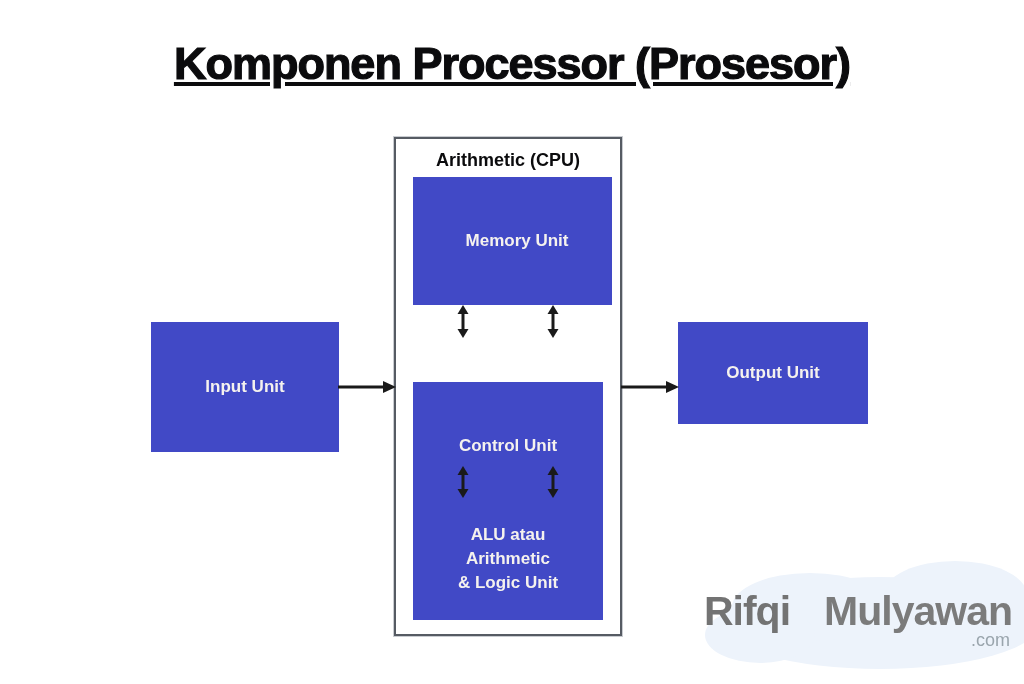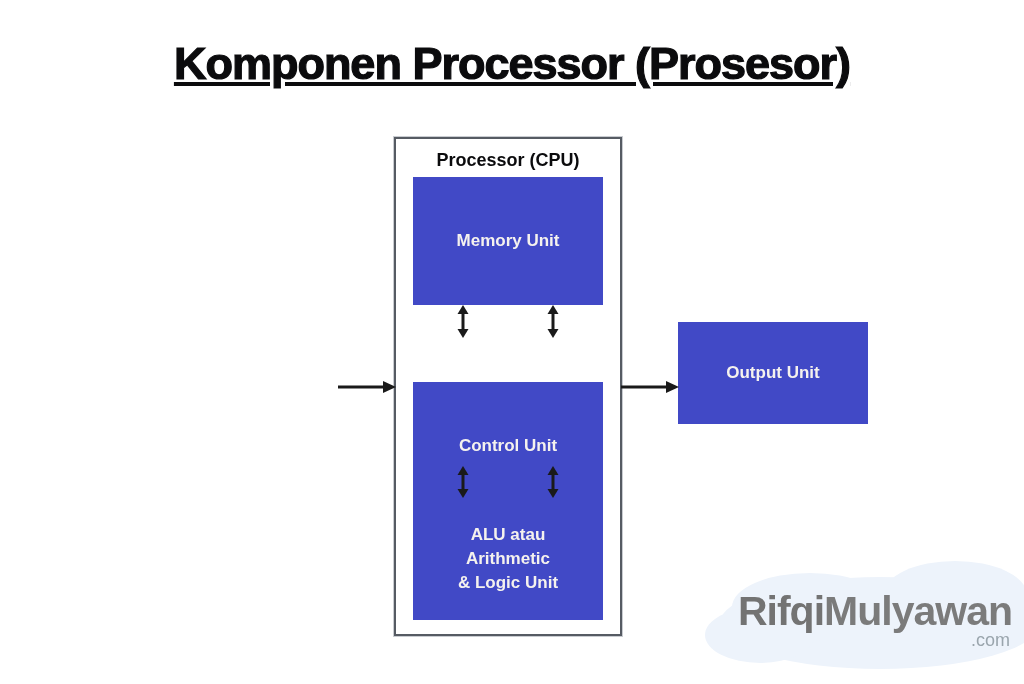--- a/index.html
+++ b/index.html
@@ -54,41 +54,41 @@
     color: #f5f2ee;
     font-size: 17px;
     font-weight: 700;
     display: flex;
     align-items: center;
     justify-content: center;
     text-align: center;
     line-height: 24px;
     white-space: pre-line;
   }
-  .block-memory  { left: 413px; top: 177px; width: 190px; height: 128px; }
+  .block-memory  { left: 413px; top: 177px; width: 190px; height: 128px; padding-left: 9px; }
   .block-control { left: 413px; top: 338px; width: 190px; height: 128px; margin-top: 44px; }
   .block-alu     { left: 413px; top: 498px; width: 190px; height: 122px; }
   .block-input   { left: 151px; top: 322px; width: 188px; height: 130px; }
   .block-output  { left: 678px; top: 322px; width: 190px; height: 102px; }
 
   .arrow { position: absolute; }
 
   
   .watermark-cloud { position: absolute; left: 700px; top: 555px; }
   .watermark-text {
     position: absolute;
     top: 588px;
     right: 12px;
     font-size: 41px;
     font-weight: 700;
     letter-spacing: -1px;
     white-space: nowrap;
   }
   .wm-first  { color: #737373; }
-  .wm-second { color: #7b7b7b; }
+  .wm-second { color: #7b7b7b; margin-left: 34px; }
   .watermark-tld {
     position: absolute;
     top: 630px;
     right: 14px;
     font-size: 18px;
     font-weight: 400;
     color: #9aa5ad;
   }
 </style>
 </head>
@@ -99,23 +99,26 @@
   <div class="title">Komponen Processor (Prosesor)</div>
 
   <svg class="watermark-cloud" width="324" height="120" viewBox="0 0 324 120">
     <ellipse cx="180" cy="68" rx="160" ry="46" fill="#edf3fb"></ellipse>
     <ellipse cx="110" cy="52" rx="78" ry="34" fill="#edf3fb"></ellipse>
     <ellipse cx="255" cy="40" rx="72" ry="34" fill="#edf3fb"></ellipse>
     <ellipse cx="60" cy="80" rx="55" ry="28" fill="#edf3fb"></ellipse>
   </svg>
 
   <div class="cpu-box">
-    <div class="cpu-box-label">Processor (CPU)</div>
+    <div class="cpu-box-label">Arithmetic (CPU)</div>
   </div>
 
+  <div class="block block-input">
+    <span>Input Unit</span>
+  </div>
 
   <div class="block block-memory">
     <span>Memory Unit</span>
   </div>
 
   <div class="block block-control">
     <span>Control Unit</span>
   </div>
 
   <div class="block block-alu">

